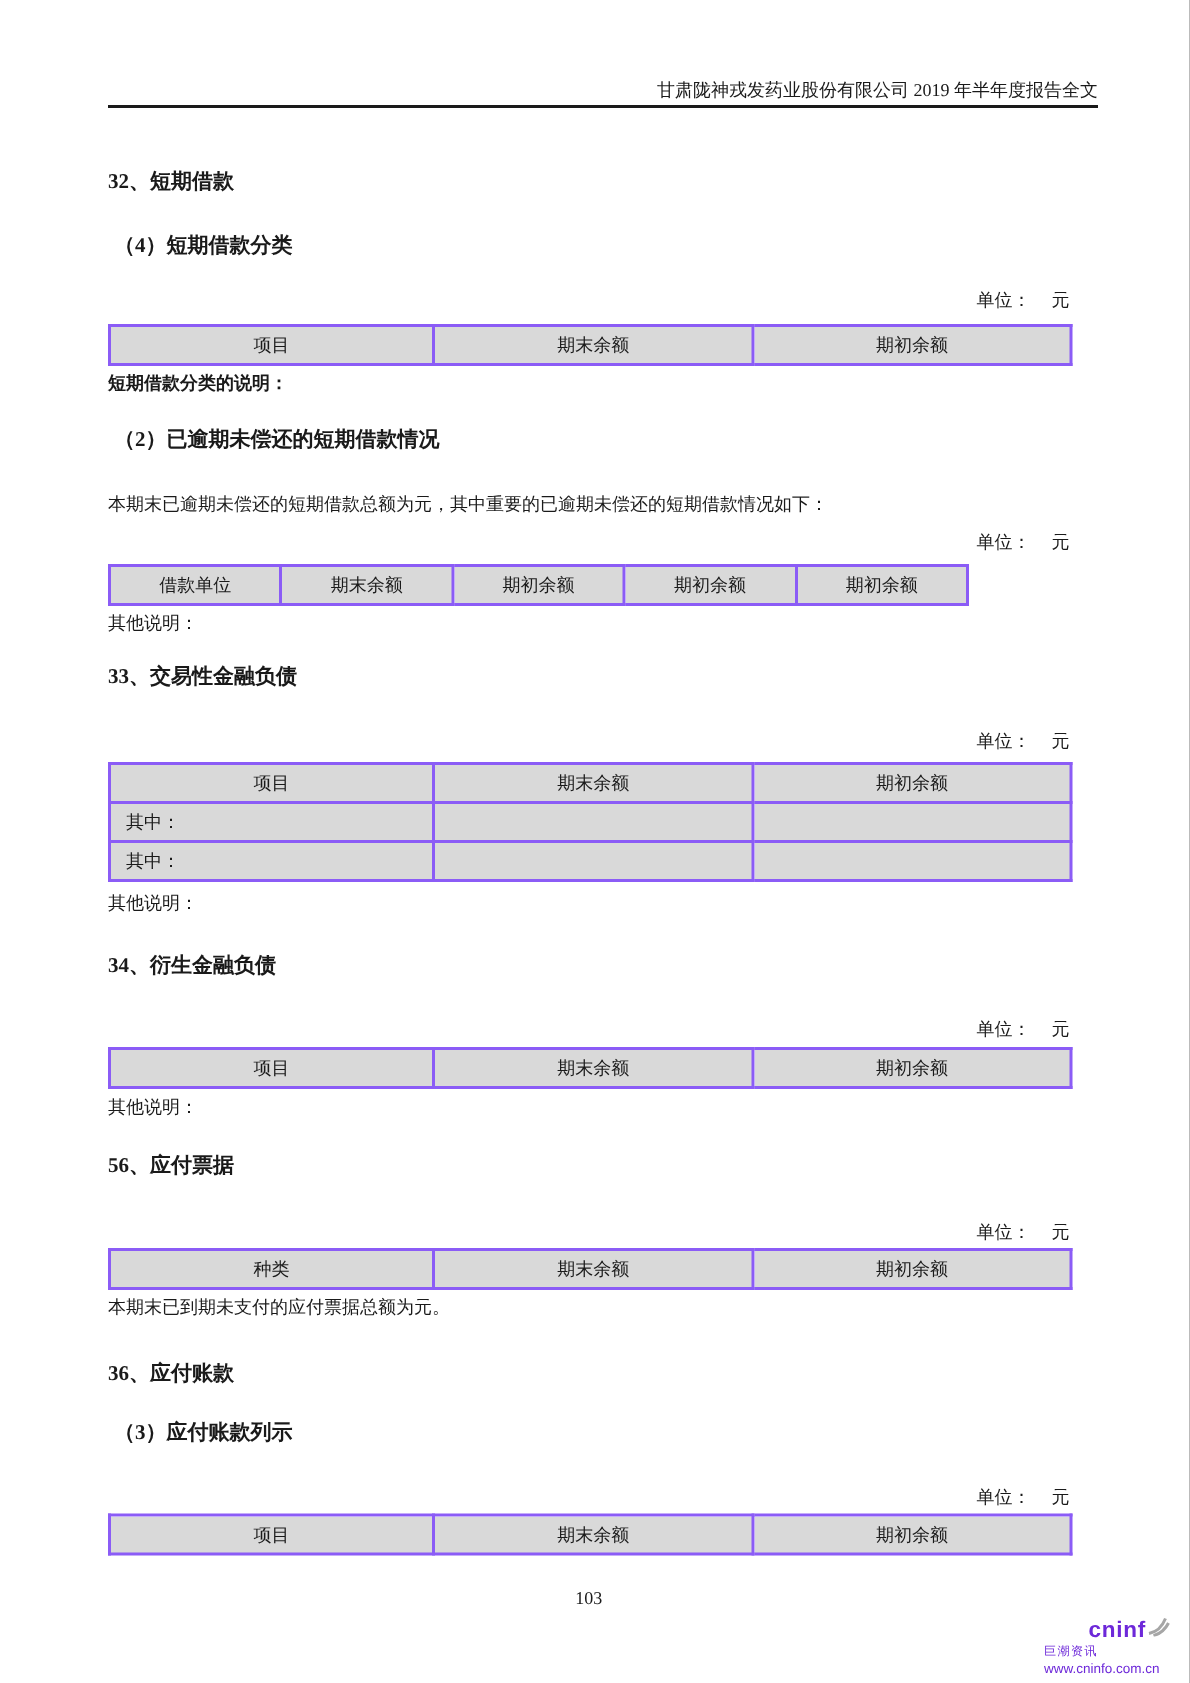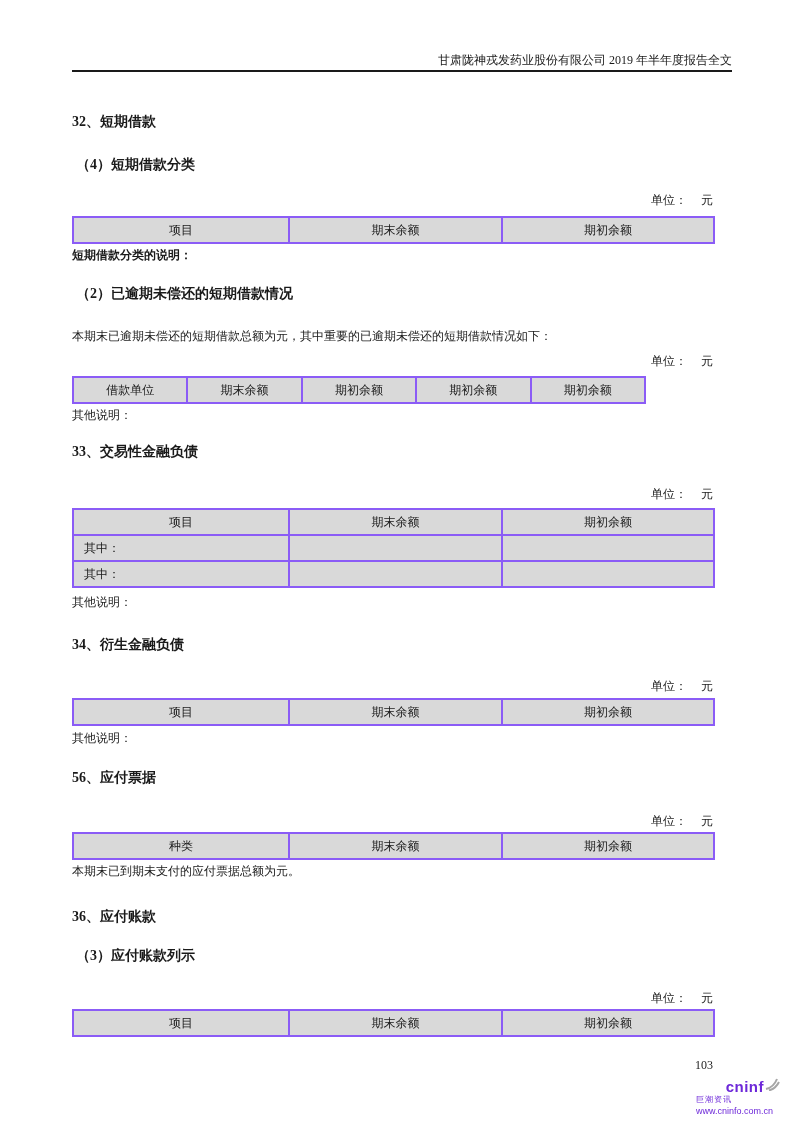--- a/index.html
+++ b/index.html
@@ -99,21 +99,21 @@
   .mt-note5  { margin-top: 4px; }
   .mt-h36    { margin-top: 30px; }
   .mt-h36s1  { margin-top: 23px; }
   .mt-unit6  { margin-top: 27px; }
   .mt-tbl6   { margin-top: 3px; }
   
   .page-number {
     margin-top: 21px;
     margin-left: 72px;
     width: 641px;
-    text-align: right;
+    text-align: center;
     font-size: 12px;
     line-height: 14px;
   }
   .cninfo-logo {
     position: absolute;
     top: 1078px;
     left: 696px;
     width: 90px;
     text-align: left;
     color: #6d28d9;

